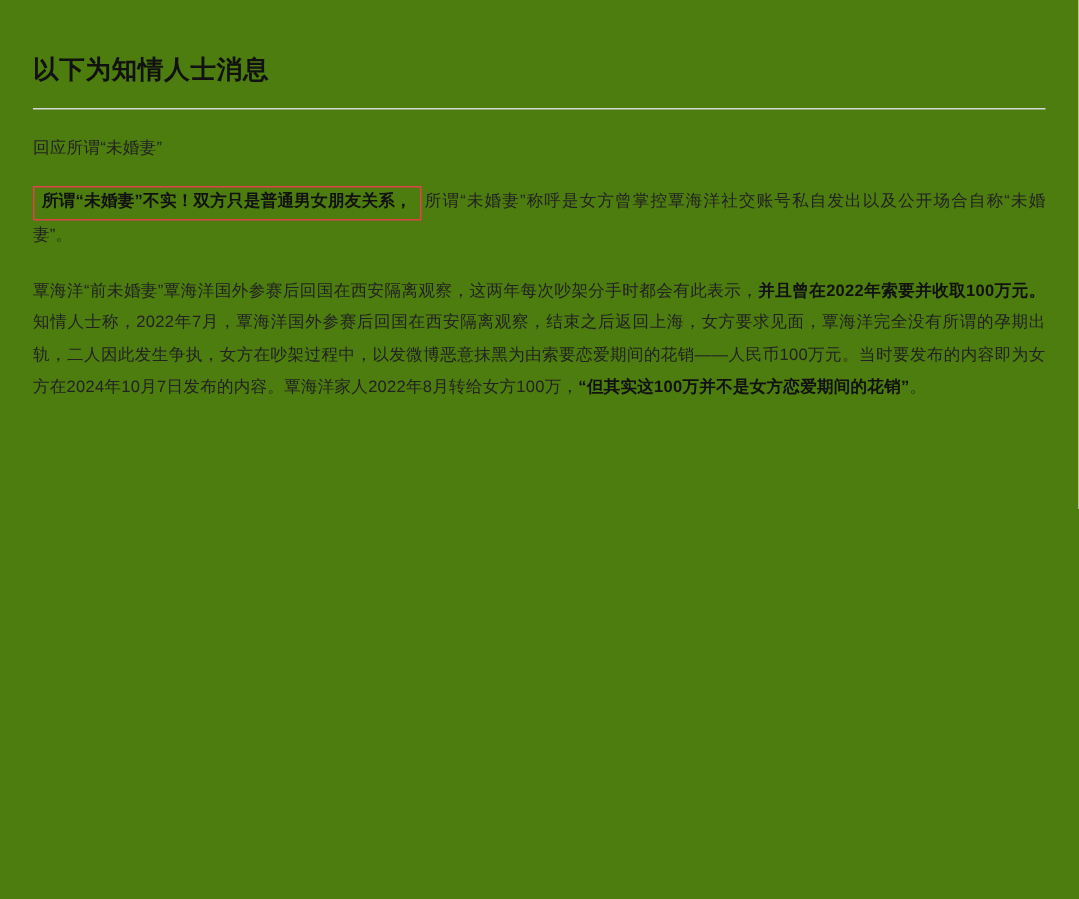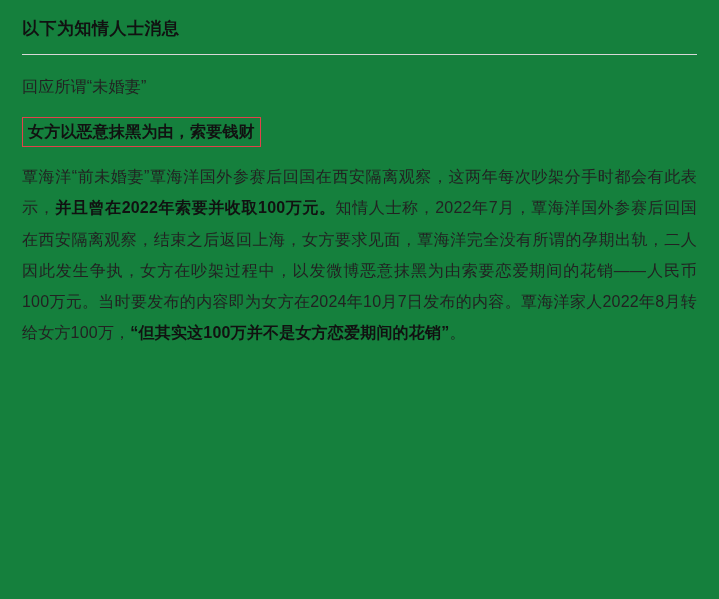--- a/index.html
+++ b/index.html
@@ -11,40 +11,40 @@
     width: 719px;
     height: 599px;
     font-family: "Liberation Sans", sans-serif;
     color: #222222;
     overflow: hidden;
   }
   .page {
     position: relative;
     width: 719px;
     height: 599px;
-    background: #15803d;
+    background: #4d7c0f;
     box-sizing: border-box;
-    padding: 10px 22px 0 22px;
+    padding: 28px 22px 0 22px;
   }
   .headline {
     font-size: 17px;
     font-weight: bold;
     color: #111111;
     letter-spacing: 0.5px;
     margin: 6px 0 0 0;
     line-height: 1.5;
   }
   .rule {
     border: none;
     border-top: 1px solid #d8d8d8;
     margin: 12px 0 16px 0;
     height: 0;
   }
   .para {
-    font-size: 16px;
+    font-size: 11px;
     line-height: 1.95;
     color: #222222;
     margin: 0 0 16px 0;
     text-align: justify;
     letter-spacing: 0.2px;
   }
   .para:last-child {
     margin-bottom: 0;
   }
   .lead {
@@ -72,20 +72,20 @@
 <body>
 
 <div class="page">
 
   <h1 class="headline">以下为知情人士消息</h1>
 
   <hr class="rule">
 
   <p class="para lead">回应所谓“未婚妻”</p>
 
+  <p class="para"><span class="boxed">所谓“未婚妻”不实！双方只是普通男女朋友关系，</span><span>所谓“未婚妻”称呼是女方曾掌控覃海洋社交账号私自发出以及公开场合自称“未婚妻”。</span></p>
 
 
 
-  <p class="para boxed-standalone"><span class="boxed">女方以恶意抹黑为由，索要钱财</span></p>
 
   <p class="para"><span>覃海洋“前未婚妻”覃海洋国外参赛后回国在西安隔离观察，这两年每次吵架分手时都会有此表示，</span><span class="bold">并且曾在2022年索要并收取100万元。</span><span>知情人士称，2022年7月，覃海洋国外参赛后回国在西安隔离观察，结束之后返回上海，女方要求见面，覃海洋完全没有所谓的孕期出轨，二人因此发生争执，女方在吵架过程中，以发微博恶意抹黑为由索要恋爱期间的花销——人民币100万元。当时要发布的内容即为女方在2024年10月7日发布的内容。覃海洋家人2022年8月转给女方100万，</span><span class="bold">“但其实这100万并不是女方恋爱期间的花销”</span><span>。</span></p>
 
 </div>
 
 </body></html>

